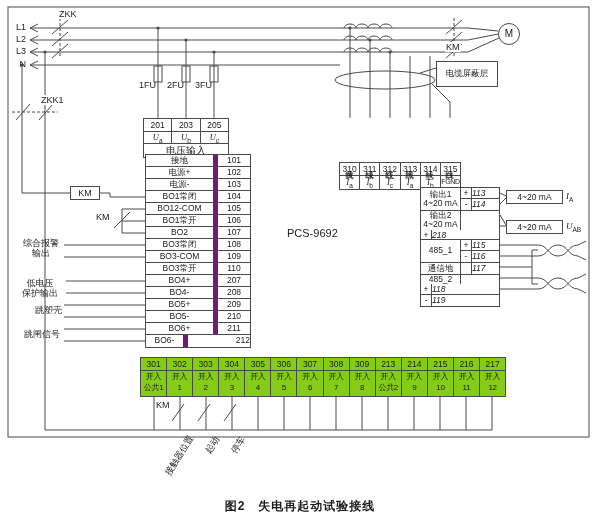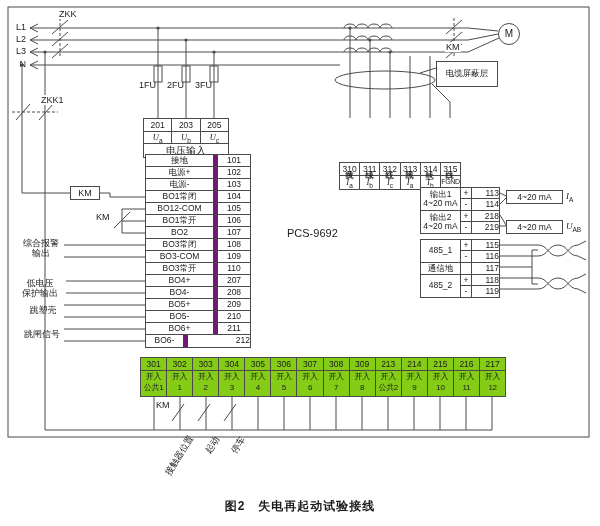--- a/index.html
+++ b/index.html
@@ -36,27 +36,27 @@
   .wirecol { position:absolute; width:12px; height:28px; writing-mode:vertical-rl; text-orientation:upright; font-size:8.5px; line-height:12px; text-align:center; }
   
   .mb { position:absolute; left:145px; top:154px; width:106px; border:1px solid #4a4a4a; background:#fff; box-sizing:border-box; }
   .mr { display:flex; height:12px; border-bottom:1px solid #4a4a4a; box-sizing:border-box; }
   .mr:last-child { border-bottom:none;gap:48px; }
   .ml { width:72px; border-right:5px solid #701a75; font-size:8.5px; line-height:11px; text-align:center; overflow:hidden; box-sizing:border-box; }
   .mn { flex:1; font-size:8.5px; line-height:11px; text-align:center; }
   
   .ob { position:absolute; border:1px solid #4a4a4a; background:#fff; font-size:8.5px; box-sizing:border-box; width:80px; }
   .ob .grp { display:flex; border-bottom:1px solid #4a4a4a; }
-  .ob .grp:last-child { border-bottom:none; }
+  .ob .grp:last-child { border-bottom:none;flex-direction:column; }
   .ob .lbl { width:40px; border-right:1px solid #4a4a4a; display:flex; flex-direction:column; align-items:center; justify-content:center; line-height:1.1; box-sizing:border-box; }
   .ob .pins { flex:1; display:flex; flex-direction:column; }
   .ob .pin { display:flex; height:11px; line-height:10px; border-bottom:1px solid #4a4a4a; box-sizing:border-box; }
   .ob .pin:last-child { border-bottom:none; }
   .ob .sign { width:11px; text-align:center; border-right:1px solid #4a4a4a; box-sizing:border-box; }
-  .ob .num { flex:1; text-align:right; }
+  .ob .num { flex:1; text-align:left;font-style:italic; }
   
   .bb { position:absolute; left:140px; top:357px; width:366px; border:1px solid #4a4a4a; background:#84cc16; display:flex; box-sizing:border-box; }
   .bc { flex:1; border-right:1px solid #4a4a4a; box-sizing:border-box; }
   .bc:last-child { border-right:none; }
   .bc .no { height:13px; line-height:12px; border-bottom:1px solid #4a4a4a; text-align:center; font-size:8.5px; box-sizing:border-box; }
   .bc .lb { height:24px; font-size:8px; text-align:center; line-height:1.35; padding-top:1px; letter-spacing:-0.3px; }
   .bc .lb span { display:block; }
   .twoline span { display:block; text-align:center; }
   .rot { position:absolute; font-size:9px; white-space:nowrap; transform-origin:100% 0; transform:rotate(-58deg); }
   .caption { position:absolute; left:0; top:498px; width:600px; text-align:center; font-size:12px; font-weight:bold; letter-spacing:1px; }
@@ -257,21 +257,21 @@
   <div class="abox" style="left:70px; top:186px; width:30px; height:14px;">KM</div>
   <div class="t wbg" style="left:95px; top:212px;">KM</div>
   <div class="t twoline" style="left:18px; top:238px; width:46px;">
     <span>综合报警</span>
     <span>输出</span>
   </div>
   <div class="t twoline" style="left:14px; top:278px; width:52px;">
     <span>低电压</span>
     <span>保护输出</span>
   </div>
-  <div class="t c" style="left:24px; top:305px; width:38px;">跳塑壳</div>
+  <div class="t c" style="left:24px; top:305px; width:38px;text-align:right;">跳塑壳</div>
   <div class="t c" style="left:22px; top:329px; width:40px;">跳闸信号</div>
 
   <div class="ob" style="left:420px; top:187px;">
     <div class="grp">
       <div class="lbl twoline">
         <span>输出1</span>
         <span>4~20 mA</span>
       </div>
       <div class="pins">
         <div class="pin">

